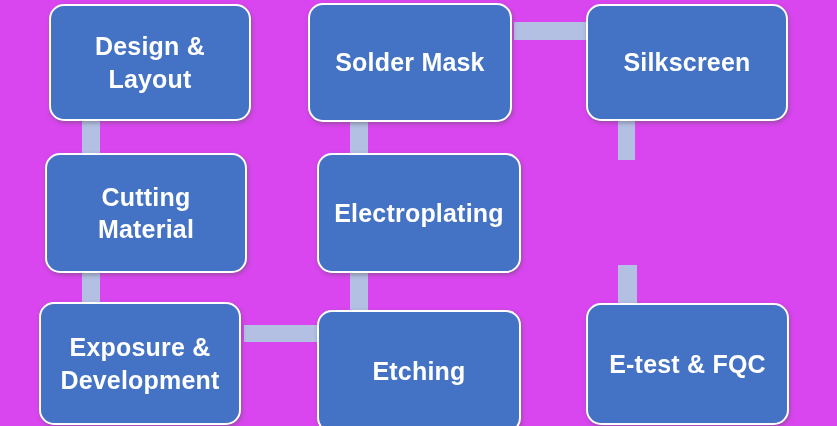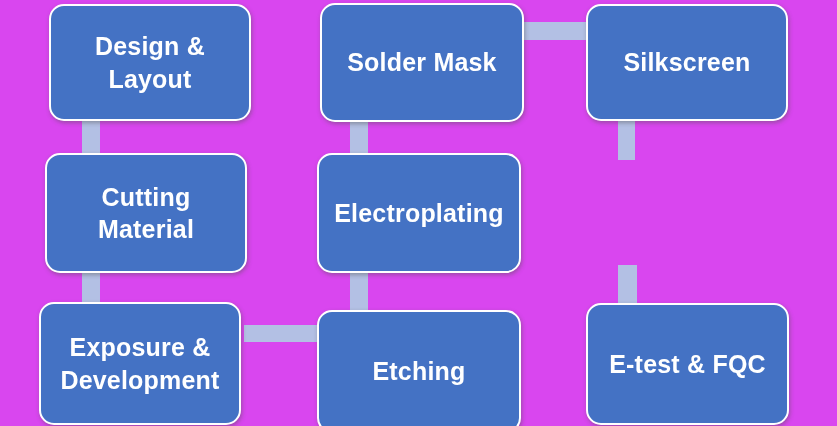--- a/index.html
+++ b/index.html
@@ -35,21 +35,21 @@
     z-index: 2;
     letter-spacing: 0.2px;
   }
   .conn {
     position: absolute;
     background: #B3C0E4;
     z-index: 1;
   }
   
   #n-design     { left: 49px;  top: 4px;   width: 202px; height: 117px; }
-  #n-solder     { left: 320px; top: 3px;   width: 204px; height: 119px; text-align: right; }
+  #n-solder     { left: 308px; top: 3px;   width: 204px; height: 119px; text-align: right; }
   #n-silk       { left: 586px; top: 4px;   width: 202px; height: 117px; }
   #n-cutting    { left: 45px;  top: 153px; width: 202px; height: 120px; }
   #n-electro    { left: 317px; top: 153px; width: 204px; height: 120px; text-align: right; }
   #n-surface    { left: 586px; top: 153px; width: 202px; height: 120px; }
   #n-exposure   { left: 39px;  top: 302px; width: 202px; height: 123px; }
   #n-etching    { left: 317px; top: 310px; width: 204px; height: 123px; }
   #n-etest      { left: 586px; top: 303px; width: 203px; height: 122px; }
   
   #c-design-cutting    { left: 82px;  top: 112px; width: 18px; height: 48px; }
   #c-cutting-exposure  { left: 82px;  top: 265px; width: 18px; height: 45px; }

